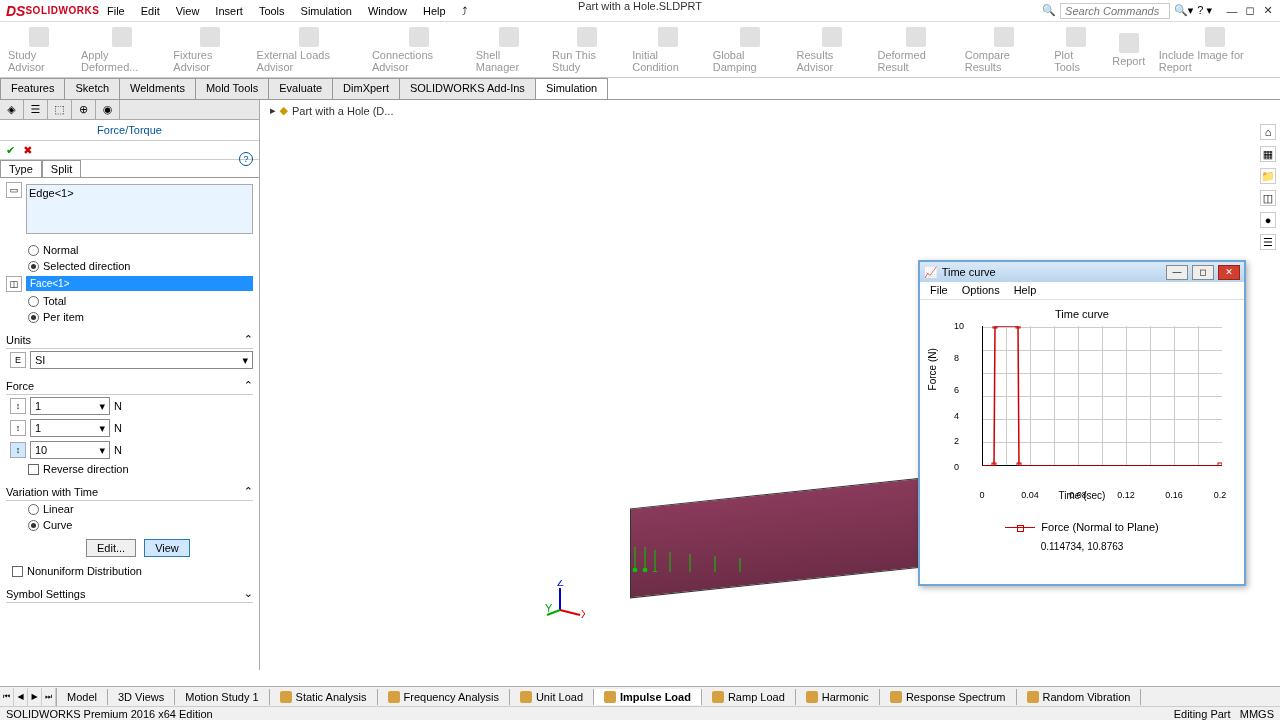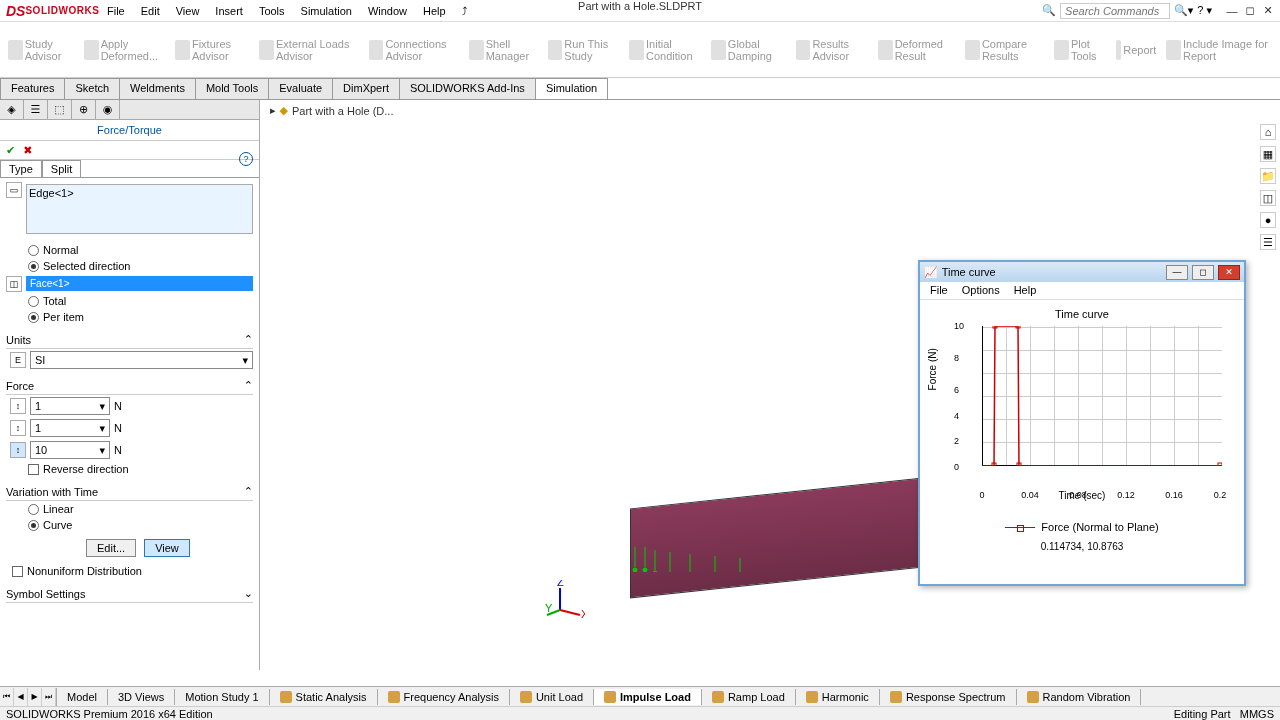--- a/index.html
+++ b/index.html
@@ -9,21 +9,21 @@
 .logo-s{color:#d0021b;font-weight:700;font-style:italic;font-size:14px}
 .logo-txt{color:#d0021b;font-size:10px;font-weight:600;letter-spacing:.5px}
 .menu-items{display:flex;gap:2px}
 .menu-items span{padding:3px 7px;cursor:default}
 .doc-title{position:absolute;left:50%;transform:translateX(-50%);top:0;color:#333}
 .search-area{margin-left:auto;display:flex;align-items:center;gap:4px;padding-right:4px}
 .search-input{width:110px;height:16px;border:1px solid #ccc;padding:0 4px;font-style:italic;color:#999}
 .win-btns{display:flex;gap:2px;margin-left:8px}
 .win-btns span{width:16px;height:14px;display:flex;align-items:center;justify-content:center;color:#333}
 .ribbon{height:56px;background:#fff;border-bottom:1px solid #ccc;display:flex;align-items:center;padding:0 8px;gap:10px}
-.ribbon-btn{display:flex;flex-direction:row;align-items:center;color:#999;font-size:10px;gap:2px;min-width:40px}
+.ribbon-btn{display:flex;flex-direction:column;align-items:center;color:#999;font-size:10px;gap:2px;min-width:40px}
 .ribbon-icon{width:20px;height:20px;background:#e0e0e0;border-radius:2px}
 .tabbar{height:22px;background:#fff;display:flex;border-bottom:1px solid #999}
 .tab{padding:3px 10px;border:1px solid #999;border-bottom:none;margin-right:-1px;background:#e8e8e8;cursor:default}
 .tab.active{background:#fff}
 .main{display:flex;height:570px;position:relative}
 .sidebar{width:260px;border-right:1px solid #aaa;display:flex;flex-direction:column;background:#fff}
 .side-tabs{height:20px;background:#e8e8e8;display:flex;border-bottom:1px solid #aaa}
 .side-tabs span{width:24px;border-right:1px solid #aaa;display:flex;align-items:center;justify-content:center}
 .panel-title{text-align:center;padding:4px;font-weight:400;color:#00529b}
 .help-icon{position:absolute;right:6px;top:32px;color:#00529b;width:14px;height:14px;border:1px solid #00529b;border-radius:50%;font-size:9px;display:flex;align-items:center;justify-content:center}

